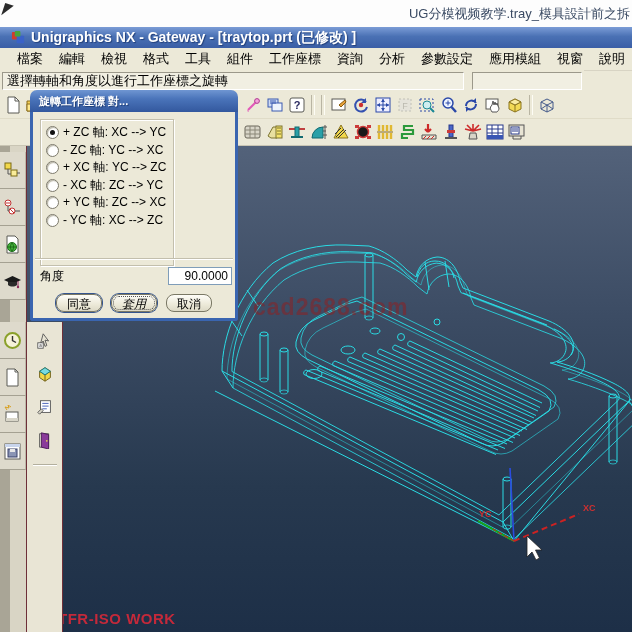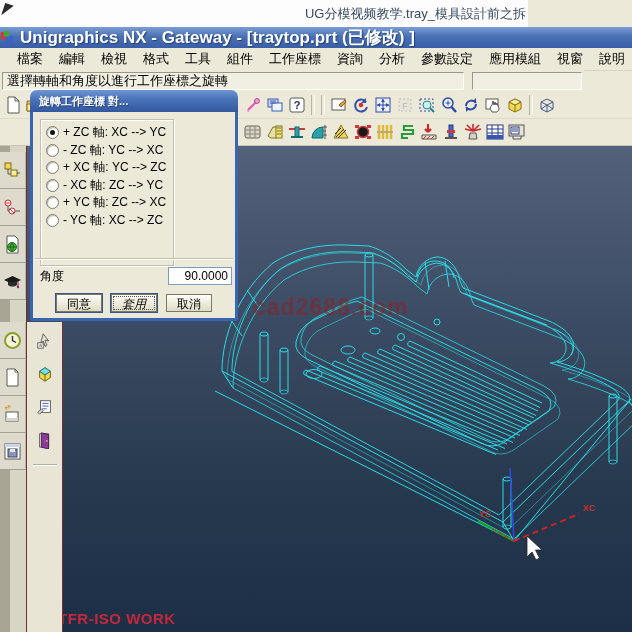--- a/index.html
+++ b/index.html
@@ -1,25 +1,25 @@
 <!DOCTYPE html>
 <html><head>
 <meta charset="utf-8">
 <style>
   html,body{margin:0;padding:0;}
   body{width:632px;height:632px;position:relative;overflow:hidden;background:#ece9d8;
        font-family:"Liberation Sans","DejaVu Sans",sans-serif;-webkit-font-smoothing:antialiased;}
   
-  .vstrip{position:absolute;left:0;top:0;width:528px;height:27px;background:#fdfdfd;color:#3a4a63;
+  .vstrip{position:absolute;left:0;top:0;width:632px;height:27px;background:#fdfdfd;color:#3a4a63;
           font-size:13px;line-height:27px;text-align:right;white-space:nowrap;overflow:hidden;padding-right:2px;box-sizing:border-box;}
   .vmark{position:absolute;left:3px;top:4px;width:0;height:0;border-left:9px solid #2b2b2b;border-bottom:13px solid transparent;transform:rotate(18deg);}
   
   .titlebar{position:absolute;left:0;top:27px;width:632px;height:21px;
             background:linear-gradient(180deg,#7b9cd6 0%,#4a71b4 45%,#3a5ea6 100%);
-            color:#fff;font-weight:bold;font-size:17px;display:flex;align-items:center;padding-left:0;box-sizing:border-box;}
+            color:#fff;font-weight:bold;font-size:14px;display:flex;align-items:center;padding-left:11px;box-sizing:border-box;}
   .titlebar .txt{margin-left:5px;text-shadow:1px 1px 1px #23407a;white-space:nowrap;}
   
   .menubar{position:absolute;left:0;top:48px;width:632px;height:22px;background:#ece9d8;border-bottom:1px solid #d8d4c4;
            display:flex;align-items:center;font-size:13px;color:#000000;}
   .menubar .logo{margin:0 6px 0 3px;}
   .menuitem{padding:2px 8px;cursor:default;white-space:nowrap;}
   
   .cuebar{position:absolute;left:0;top:70px;width:584px;height:22px;background:#ece9d8;display:flex;align-items:center;padding:2px 2px;box-sizing:border-box;gap:8px;}
   .cuefield{height:16px;background:#f1efe2;border-top:1px solid #9b988a;border-left:1px solid #9b988a;
             border-bottom:1px solid #fff;border-right:1px solid #fff;font-size:13px;color:#000;line-height:16px;padding:0 4px;white-space:nowrap;overflow:hidden;}
@@ -65,21 +65,21 @@
   .radiorow{display:flex;align-items:center;height:17.5px;font-size:12px;color:#000;white-space:nowrap;}
   .radio{width:11px;height:11px;border-radius:50%;background:#fff;border:1px solid #7d7a6c;margin-right:4px;
          box-shadow:inset 1px 1px 1px #b9b6a6;position:relative;flex:none;}
   .radio.sel:after{content:"";position:absolute;left:3px;top:3px;width:5px;height:5px;border-radius:50%;background:#111;}
   .dlg-sepline{position:absolute;left:2px;top:146px;width:198px;border-top:1px solid #c3bfad;border-bottom:1px solid #fff;}
   .anglerow{position:absolute;left:7px;top:155px;width:192px;height:18px;display:flex;align-items:center;justify-content:space-between;}
   .anglelabel{font-size:12px;color:#000;}
   .angleinput{width:56px;height:16px;border:1px solid #7f9db9;background:#fff;font-size:12px;text-align:right;
               padding:0 3px;font-family:"Liberation Sans",sans-serif;box-sizing:content-box;}
   .btnrow{position:absolute;left:0;top:182px;width:202px;display:flex;justify-content:center;gap:9px;}
-  .btn{width:46px;height:18px;font-size:12px;line-height:16px;text-align:center;color:#000;border-radius:0;
+  .btn{width:46px;height:18px;font-size:12px;line-height:16px;text-align:center;color:#000;border-radius:8px;
        background:linear-gradient(180deg,#fefdf8 0%,#ece9d8 60%,#ddd9c6 100%);border:1px solid #7a7865;box-sizing:border-box;}
   .btn-ok{box-shadow:0 0 0 1px #35558e;}
   .btn-apply{outline:1px dotted #555;outline-offset:-3px;box-shadow:0 0 0 1px #35558e;font-style:italic;}
   .icbox{fill:#fff;stroke:#5a5a55;}
 </style>
 </head>
 <body>
 
 <div class="vstrip">
   <span class="vmark"></span>

